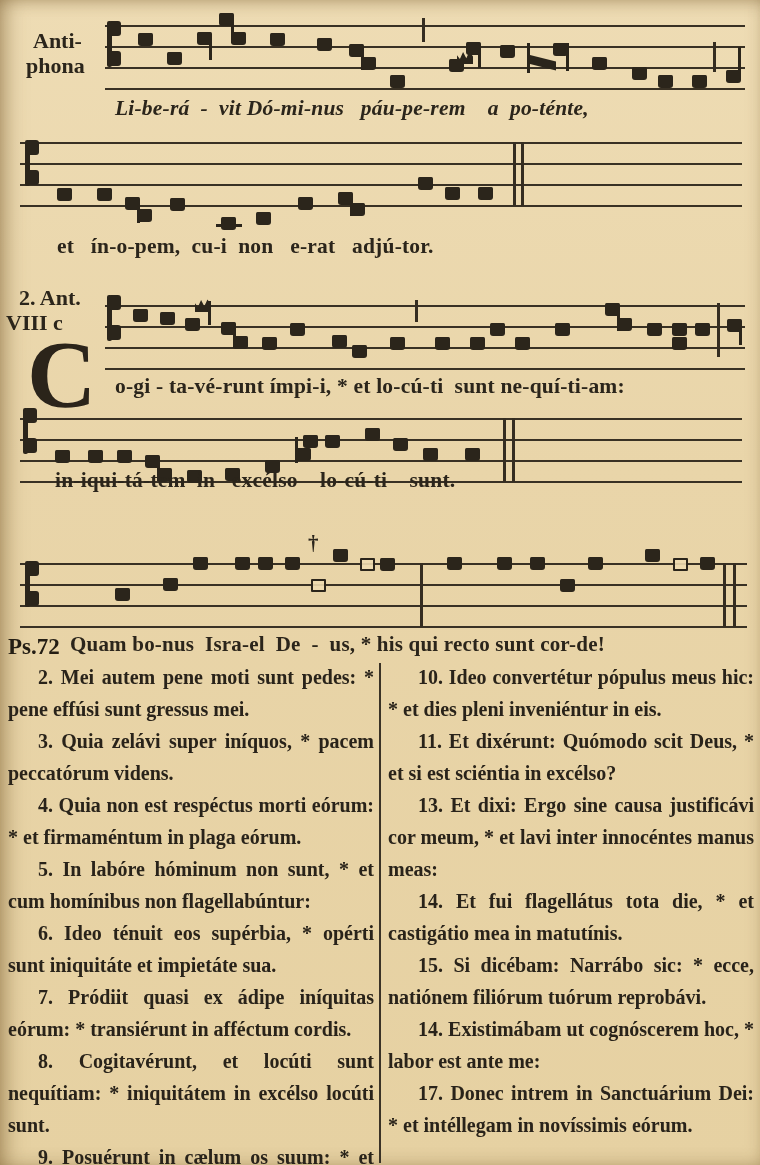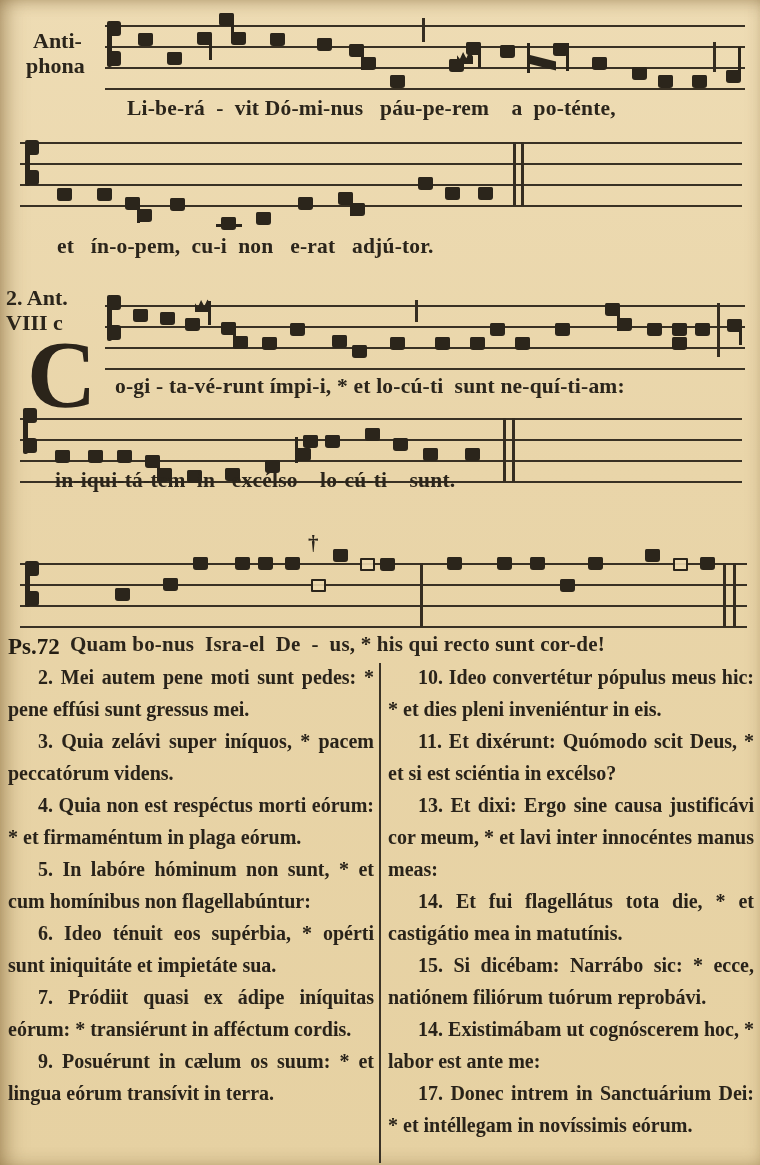--- a/index.html
+++ b/index.html
@@ -33,21 +33,21 @@
   .col{position:absolute;width:366px;font-size:20px;line-height:32px;font-weight:700;text-align:justify;color:#29231a;}
   .col p{margin:0;text-indent:1.5em;}
   .divider{position:absolute;width:2.2px;background:#3a3226;}
 </style>
 </head>
 <body>
 
 <div class="sideword abs" style="left:33px;top:28px;">Anti-</div>
 <div class="sideword abs" style="left:26px;top:53px;">phona</div>
 
-<div class="sideword abs" style="left:6px;top:285px;">2. Ant.</div>
+<div class="sideword abs" style="left:19px;top:285px;">2. Ant.</div>
 <div class="sideword abs" style="left:6px;top:310px;">VIII c</div>
 <div class="dropcap abs" style="left:27px;top:338px;">C</div>
 
 <div id="staves-layer">
     <div class="staff" style="left: 105px; top: 25px; width: 640px; height: 70px;">
       <div class="sline" style="top: 0px;"></div>
       <div class="sline" style="top: 21px;"></div>
       <div class="sline" style="top: 42px;"></div>
       <div class="sline" style="top: 63px;"></div>
       <div class="clefbar" style="left: 2px; top: -4px; height: 46px;"></div>
@@ -203,35 +203,36 @@
       <div class="note" style="left: 540px; top: 16px;"></div>
       <div class="note" style="left: 568px; top: -6px;"></div>
       <div class="note" style="left: 625px; top: -14px;"></div>
       <div class="hollow" style="left: 653px; top: -5px;"></div>
       <div class="note" style="left: 680px; top: -6px;"></div>
       <div class="barline" style="left: 703px; top: 0px; height: 64px;"></div>
       <div class="barline" style="left: 713px; top: 0px; height: 64px;"></div>
     </div>
   </div>
 
-<div class="lyric" style="left:127px;top:96px;">Li-be-rá  -  vit Dó-mi-nus   páu-pe-rem    a  po-ténte,</div>
+<div class="lyric" style="left:115px;top:96px;font-style:italic;">Li-be-rá  -  vit Dó-mi-nus   páu-pe-rem    a  po-ténte,</div>
 <div class="lyric" style="left:57px;top:234px;">et   ín-o-pem,  cu-i  non   e-rat   adjú-tor.</div>
 <div class="lyric" style="left:115px;top:374px;">o-gi - ta-vé-runt ímpi-i, * et lo-cú-ti  sunt ne-quí-ti-am:</div>
 <div class="lyric" style="left:55px;top:468px;">in-iqui-tá-tem  in   excélso    lo-cú-ti    sunt.</div>
 
 <div class="psnum" style="left:8px;top:634px;">Ps.72</div>
 <div class="lyric" style="left:70px;top:632px;font-size:21px;">Quam bo-nus  Isra-el  De  -  us, * his qui recto sunt cor-de!</div>
 
 <div class="col" id="col-left" style="left:8px;top:661px;">
     <p>2. Mei autem pene moti sunt pedes: * pene effúsi sunt gressus mei.</p>
     <p>3. Quia zelávi super iníquos, * pacem peccatórum videns.</p>
     <p>4. Quia non est respéctus morti eórum: * et firmaméntum in plaga eórum.</p>
     <p>5. In labóre hóminum non sunt, * et cum homínibus non flagellabúntur:</p>
     <p>6. Ideo ténuit eos supérbia, * opérti sunt iniquitáte et impietáte sua.</p>
     <p>7. Pródiit quasi ex ádipe iníquitas eórum: * transiérunt in afféctum cordis.</p>
+    <p>8. Cogitavérunt, et locúti sunt nequítiam: * iniquitátem in excélso locúti sunt.</p>
     <p>9. Posuérunt in cælum os suum: * et lingua eórum transívit in terra.</p>
   </div>
 <div class="divider" style="left:379px;top:663px;height:500px;"></div>
 <div class="col" id="col-right" style="left:388px;top:661px;">
     <p>10. Ideo convertétur pópulus meus hic: * et dies pleni inveniéntur in eis.</p>
     <p>11. Et dixérunt: Quómodo scit Deus, * et si est sciéntia in excélso?</p>
     <p>13. Et dixi: Ergo sine causa justificávi cor meum, * et lavi inter innocéntes manus meas:</p>
     <p>14. Et fui flagellátus tota die, * et castigátio mea in matutínis.</p>
     <p>15. Si dicébam: Narrábo sic: * ecce, natiónem filiórum tuórum reprobávi.</p>
     <p>14. Existimábam ut cognóscerem hoc, * labor est ante me:</p>

